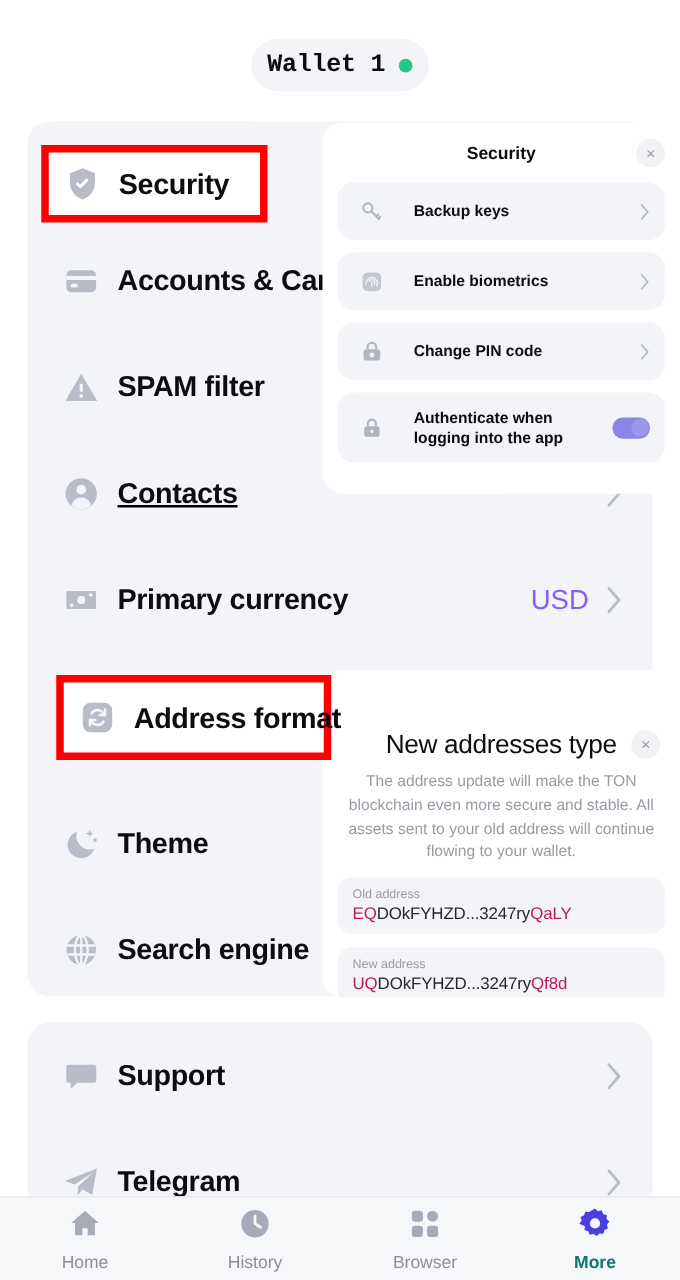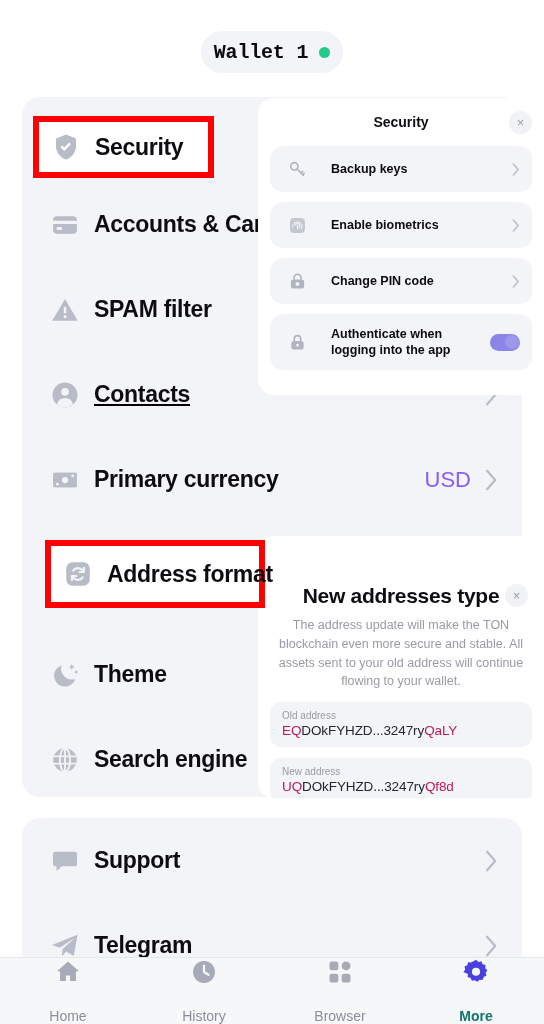--- a/index.html
+++ b/index.html
@@ -72,21 +72,21 @@
     background:#9d98ec;
   }
 
   
   #address-sheet{
     position:absolute;left:258px;top:536px;width:286px;height:262px;
     background:#ffffff;border-radius:16px 0 0 16px;overflow:hidden;
   }
   #address-close{right:16px;top:48px;}
   #address-sheet .a-title{
-    text-align:center;font-size:21px;font-weight:700;color:#0d0d11;
+    text-align:center;font-size:21px;font-weight:400;color:#0d0d11;
     margin:48px 18px 0 18px;letter-spacing:-.3px;
   }
   #address-sheet .a-desc{
     text-align:center;font-size:12.5px;color:#9a9aa6;line-height:1.5;
     margin:8px 16px 0 16px;font-weight:400;
   }
   .addr-box{
     margin:11px 12px 0 12px;background:#f3f4f7;border-radius:11px;padding:8px 12px 9px 12px;
   }
   .addr-box .al{font-size:10px;color:#9a9aa6;margin-bottom:2px;}
@@ -103,21 +103,21 @@
   #redlbl-security{left:45px;top:122px;width:163px;height:50px;}
   #redlbl-address{left:57px;top:547px;width:202px;height:54px;}
   .redlabel .ico{width:42px;flex:0 0 42px;display:flex;align-items:center;justify-content:center;}
   .redlabel .txt{font-size:23px;font-weight:700;color:#0d0d11;margin-left:8px;letter-spacing:-.3px;white-space:nowrap;}
 
   
   #bottom-nav{
     position:absolute;left:0;bottom:0;width:544px;height:66px;background:#f6f7f9;
     border-top:1px solid #e6e7eb;display:flex;
   }
-  .nav-item{flex:1;display:flex;flex-direction:column;align-items:center;justify-content:space-between;gap:3px;}
+  .nav-item{flex:1;display:flex;flex-direction:column;align-items:center;justify-content:center;gap:3px;}
   .nav-item .nlabel{font-size:14px;color:#8d8d9b;font-weight:500;}
   .nav-item.active .nlabel{color:#0f766e;font-weight:bold;}
 </style>
 </head>
 <body>
 
 <div id="wallet-pill">
   <span class="label">Wallet 1</span>
   <span class="dot"></span>
 </div>

